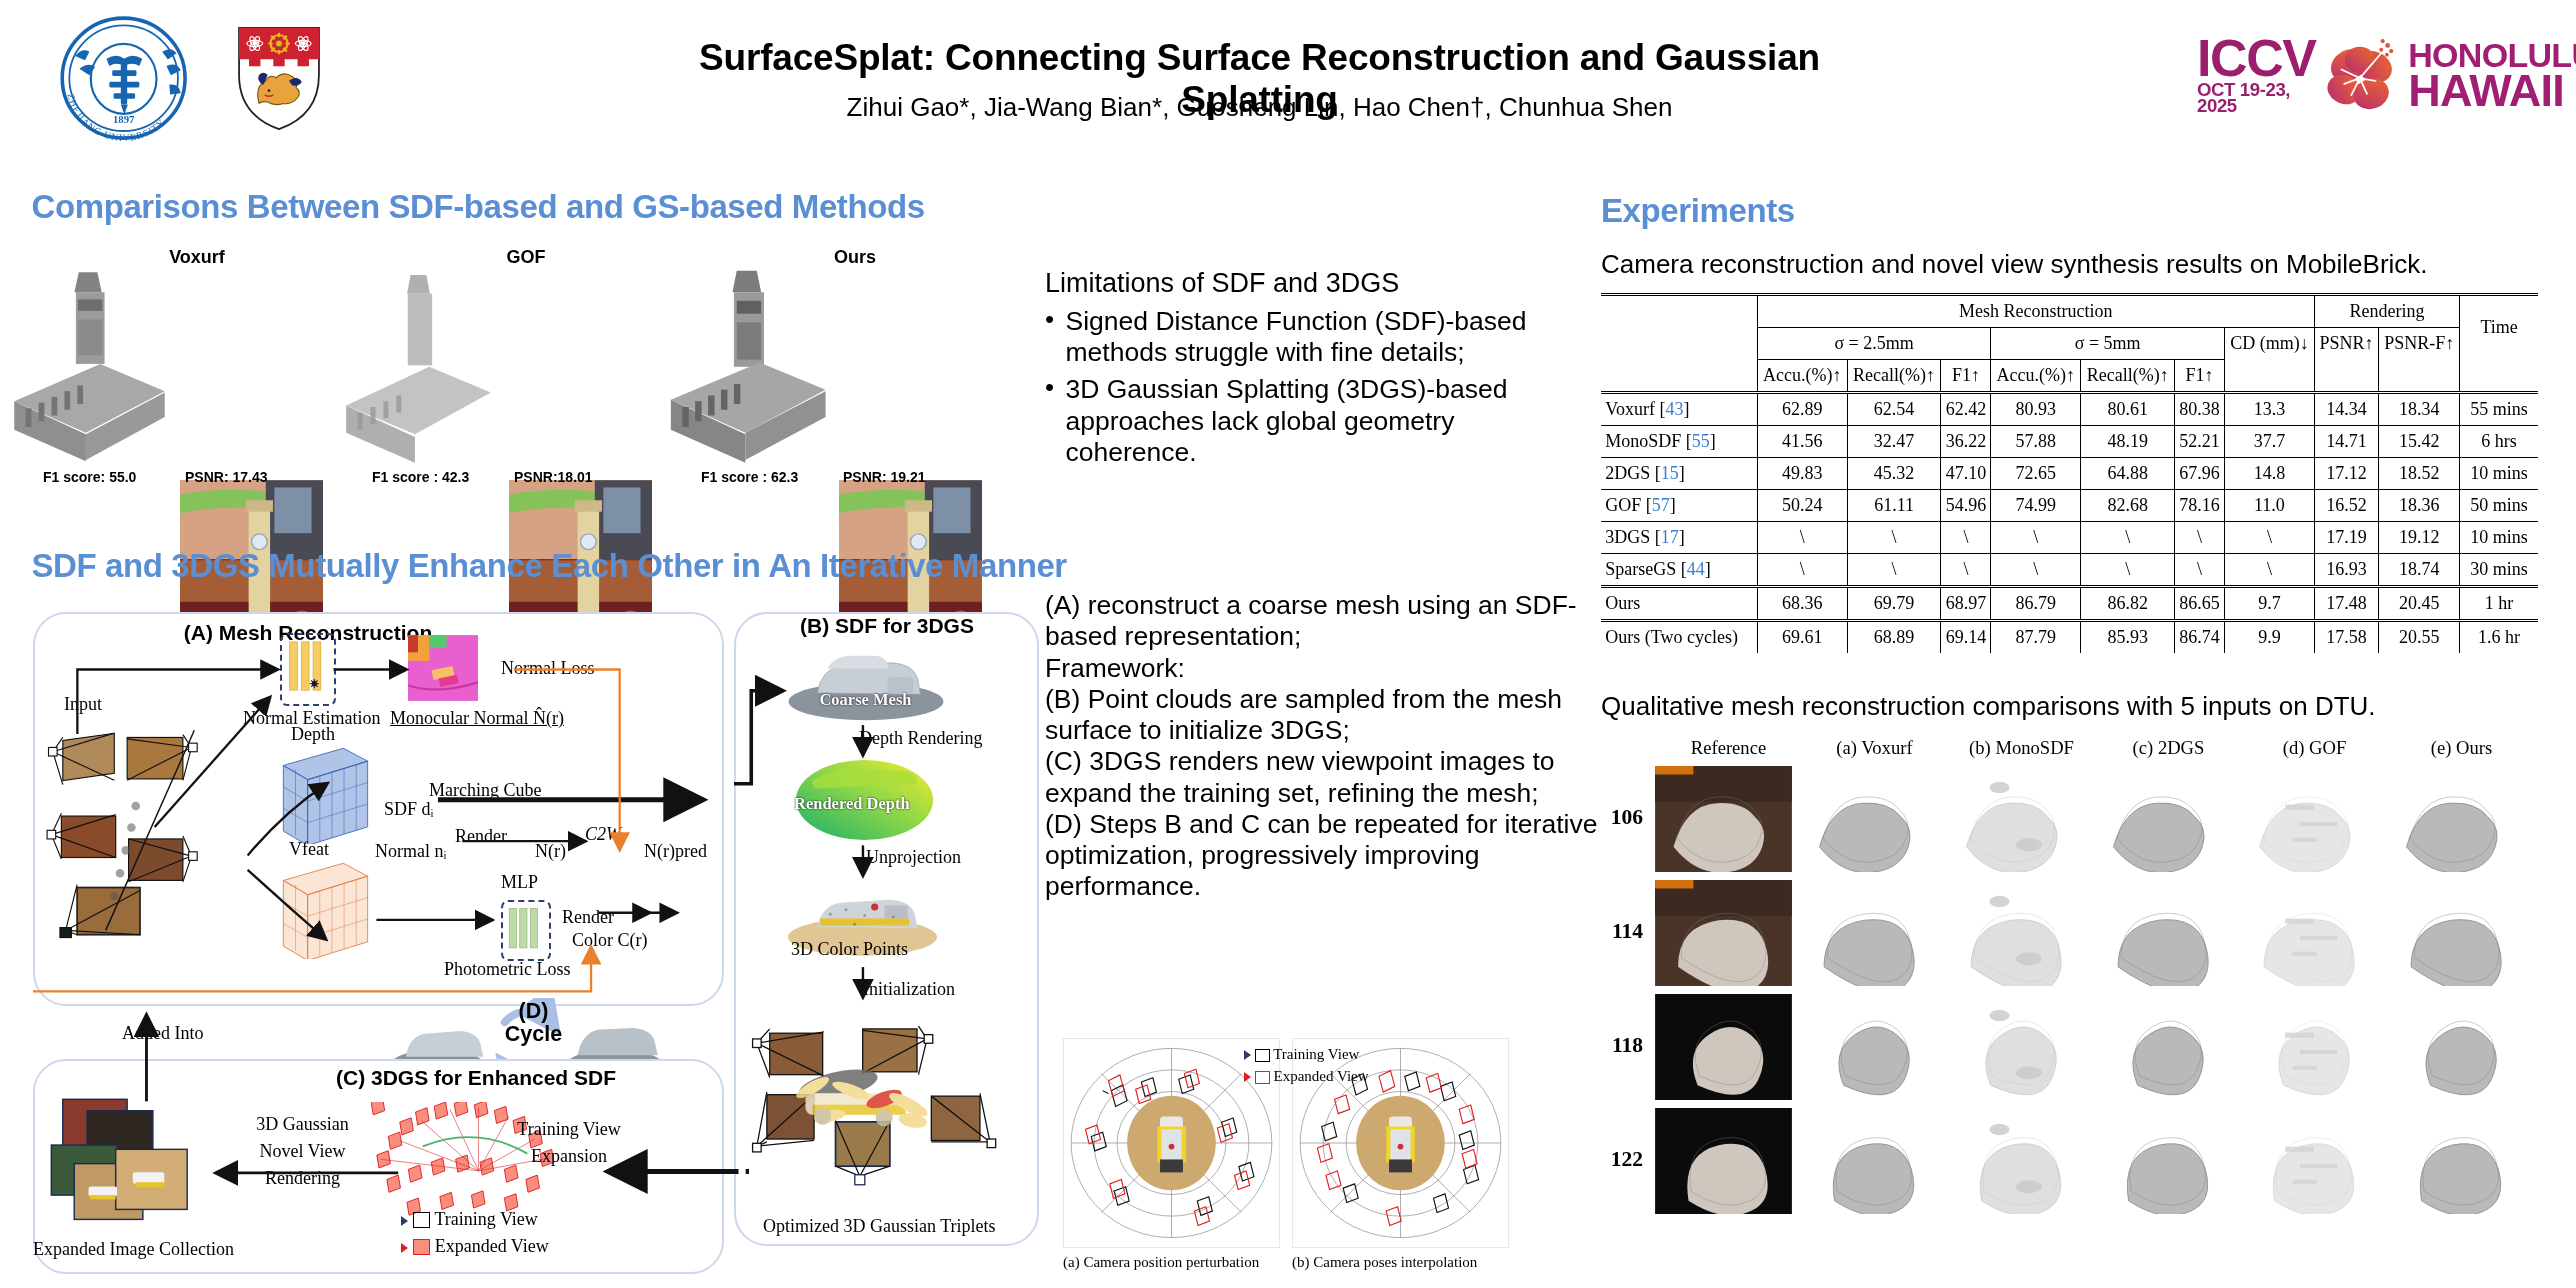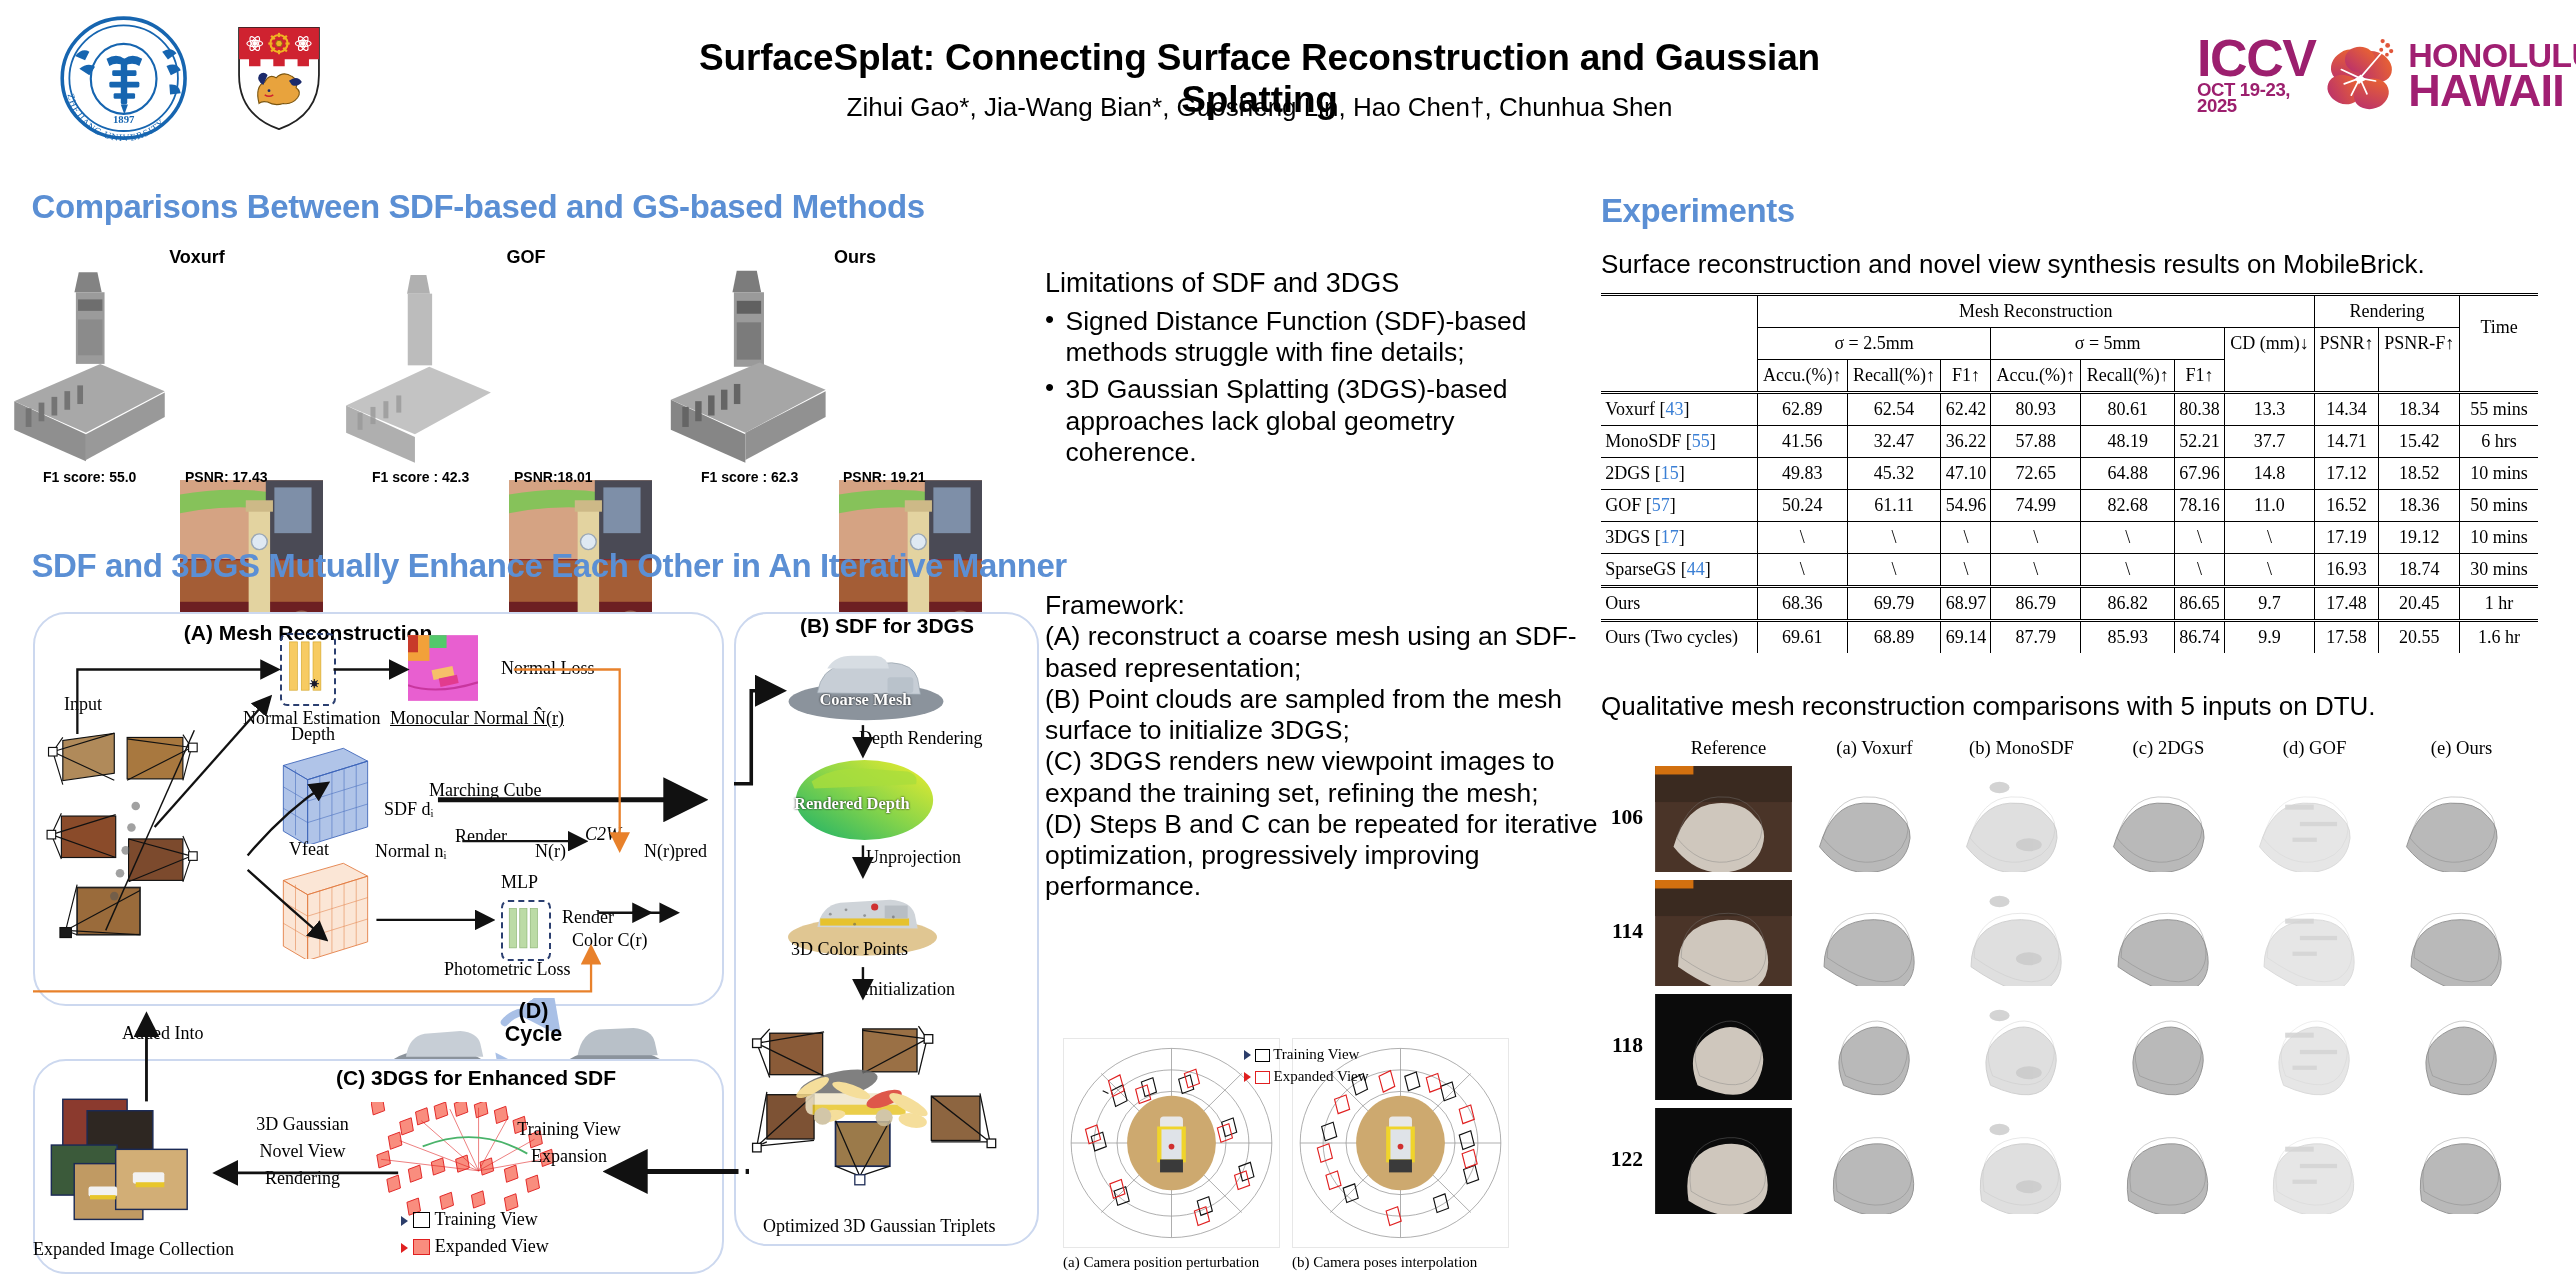--- a/index.html
+++ b/index.html
@@ -745,22 +745,22 @@
   </g>
   <g stroke="#111" stroke-width="7" fill="none" marker-end="url(#ab)">
     <path d="M986 258 L810 258"></path>
   </g>
   <g stroke="#111" stroke-width="7" fill="none" stroke-dasharray="14 10">
     <path d="M1010 258 L986 258"></path>
   </g>
 </svg>
 
 <div class="abs" id="fw-text" style="left:1045px;top:590px;width:565px;">
+  <div>(A) reconstruct  a coarse mesh using an SDF-based representation;</div>
   <div>Framework:</div>
-  <div>(A) reconstruct  a coarse mesh using an SDF-based representation;</div>
   <div>(B) Point clouds are sampled from the mesh surface to initialize 3DGS;</div>
   <div>(C) 3DGS renders new viewpoint images to expand the training set, refining the mesh;</div>
   <div>(D) Steps B and C can be repeated for iterative optimization, progressively improving performance.</div>
 </div>
 
 <div class="abs" style="left:1063px;top:1038px;width:215px;height:208px;border:0.7px solid #e7e7e7;">
   <svg viewBox="0 0 300 290" width="215" height="208">
     <g stroke="#999" fill="none" stroke-width="1.1">
       <ellipse cx="150" cy="145" rx="140" ry="132"></ellipse>
         <ellipse cx="150" cy="145" rx="108" ry="102"></ellipse>
@@ -855,21 +855,21 @@
 <div class="abs lbl-s" style="left:1244px;top:1068px;">
   <span class="tri tri-red"></span>
   <span class="chip" style="width:13px;height:11.4px;border-color:#e02020;"></span>
   <span>Expanded View</span>
 </div>
 
 <div class="abs lbl-s" style="left:1063px;top:1254px;">(a) Camera position perturbation</div>
 <div class="abs lbl-s" style="left:1292px;top:1254px;">(b) Camera poses interpolation</div>
 
 <div class="abs sec-head" style="left:1601px;top:192px;">Experiments</div>
-<div class="abs" id="exp-cap" style="left:1601px;top:249px;">Surface reconstruction and novel view synthesis results on MobileBrick.</div>
+<div class="abs" id="exp-cap" style="left:1601px;top:249px;">Camera reconstruction and novel view synthesis results on MobileBrick.</div>
 
 <div class="abs" style="left:1601px;top:293px;">
   <table class="res">
     <thead>
       <tr class="trow-dbl">
         <th style="width:150px;"></th>
         <th class="vb hdr-ul" colspan="7">Mesh Reconstruction</th>
         <th class="vb hdr-ul" colspan="2">Rendering</th>
         <th class="vb" rowspan="2" style="width:72px;">Time</th>
       </tr>

